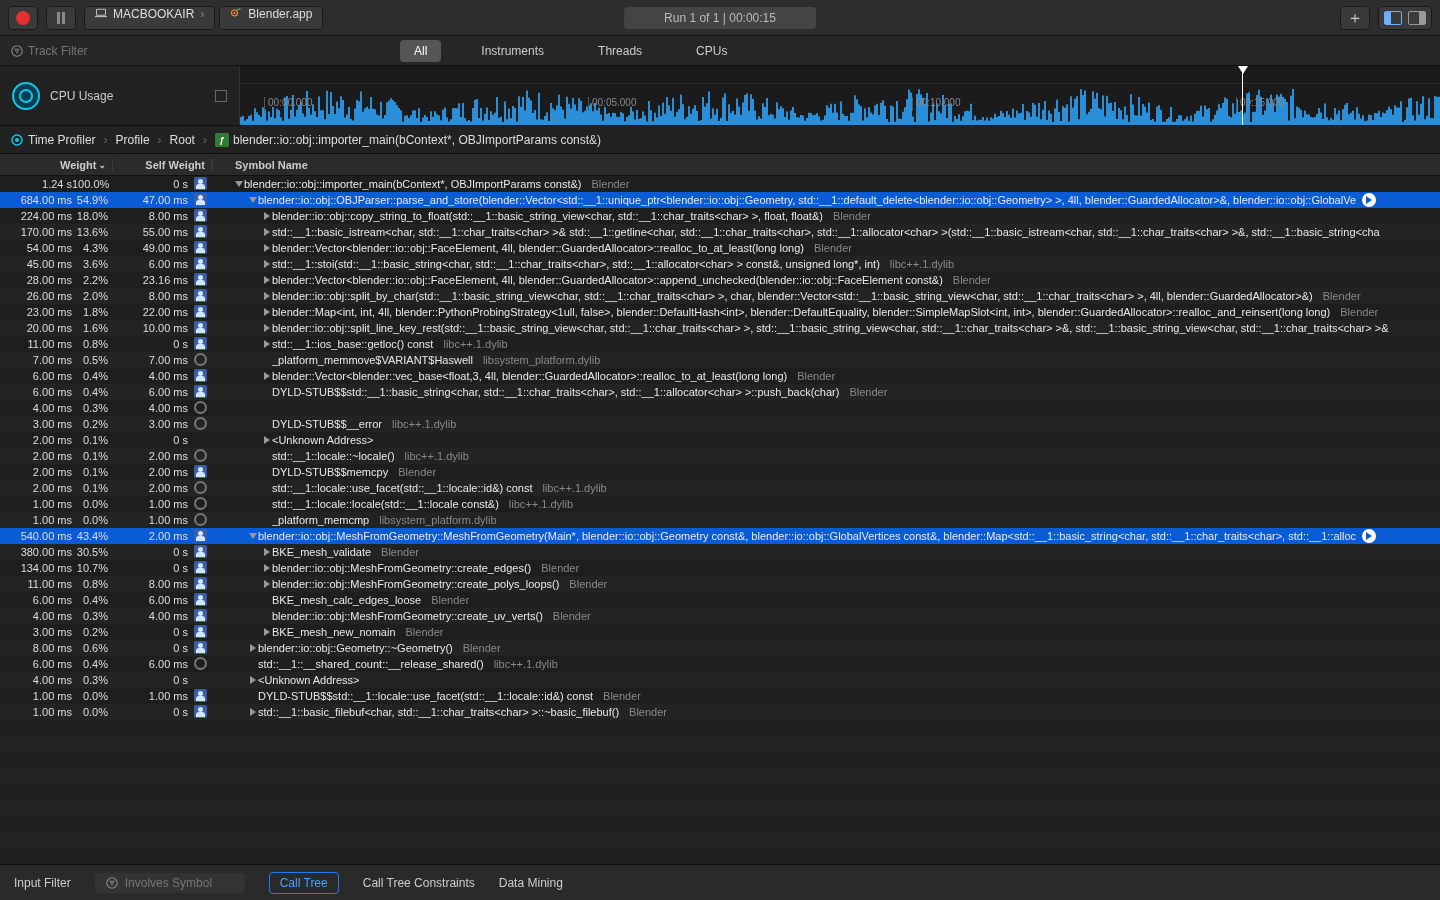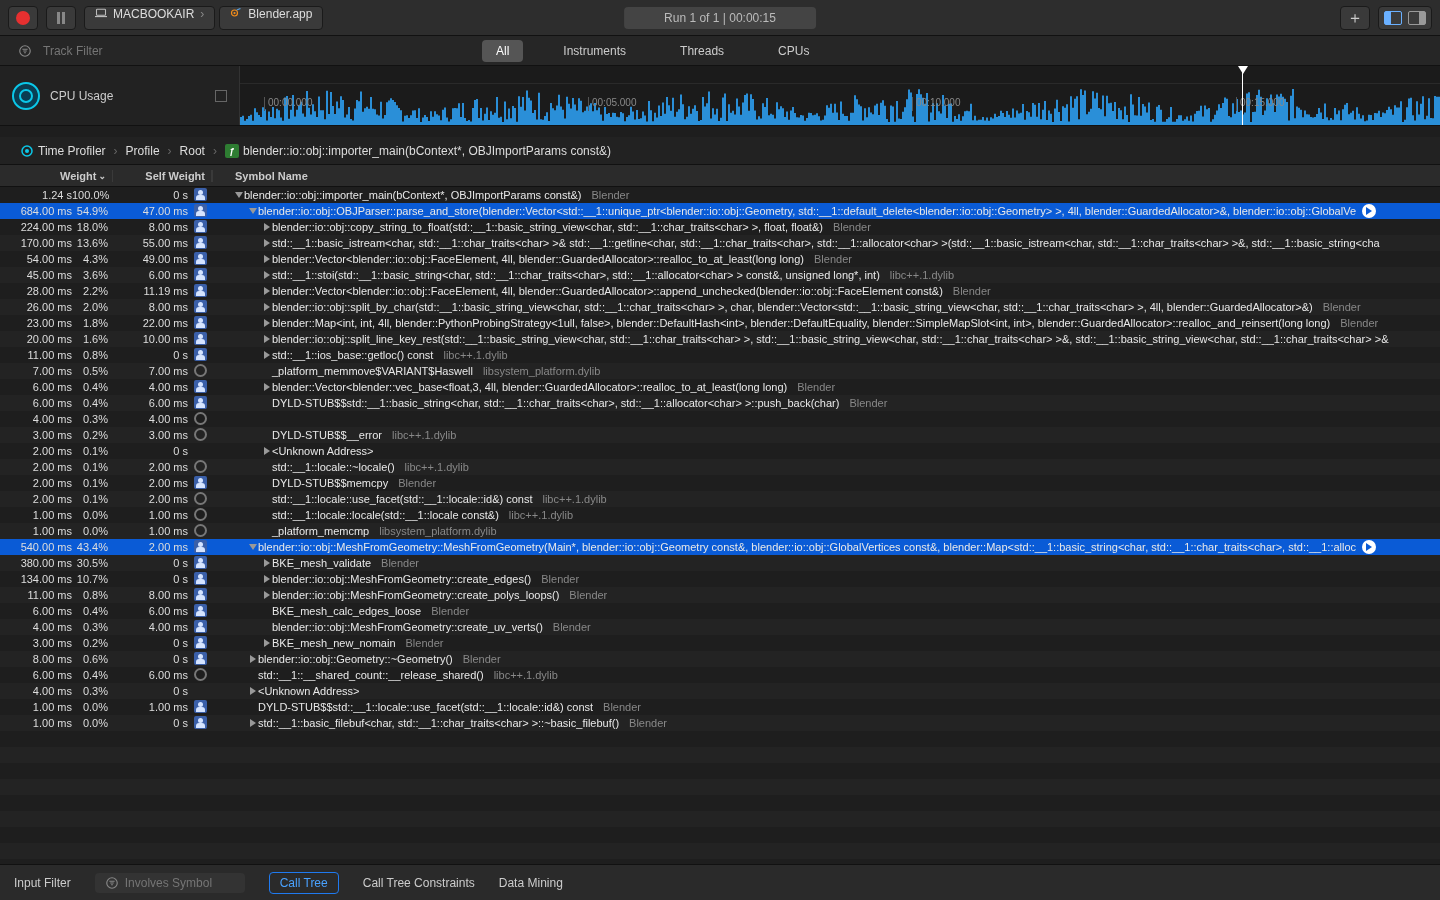--- a/index.html
+++ b/index.html
@@ -8,38 +8,38 @@
 .tb-btn { height: 24px; min-width: 30px; background: #3a3a3a; border: 1px solid #1a1a1a; border-radius: 4px; display: flex; align-items: center; justify-content: center; padding: 0 6px; color: #ccc; }
 .tb-record { width: 14px; height: 14px; border-radius: 50%; background: #e63030; display:inline-block;}
 .tb-pause { display:flex; gap:2px;}
 .tb-pause span{width:3px;height:12px;background:#888;}
 .crumbs { display: flex; align-items: center; gap: 4px; }
 .crumb { background: #3a3a3a; border: 1px solid #1a1a1a; border-radius: 4px; height: 24px; padding: 0 10px; display: flex; gap: 6px; font-size: 12px; color: #ddd;}
 .crumb svg{width:12px;height:12px;}
 .run-pill { position:absolute; left:50%; transform:translateX(-50%); background:#444; color:#bbb; border-radius:4px; height:22px; padding:0 40px; line-height:22px; font-size:12px;}
 .tb-right { margin-left:auto; display:flex; gap:8px;}
 .filter-bar { height: 30px; background: #262626; display:flex; align-items:center; border-bottom:1px solid #111; }
-.track-filter { display:flex; align-items:center; gap:11px; padding:0 18px; width:482px;}
+.track-filter { display:flex; align-items:center; gap:4px; padding:0 10px; width:400px;}
 .track-filter input{ background:transparent; border:none; color:#aaa; font-size:12px; outline:none; width:300px;}
 .seg { display:flex; gap:0; margin-left:0;}
 .seg .s{ padding:4px 14px; background:#2f2f2f; color:#ccc; border-radius:4px; margin-right:26px; font-size:12px; cursor:pointer;}
 .seg .s.active{ background:#555; color:#fff;}
 .seg .s.plain{ background:transparent; }
 .timeline-area { display:flex; height:60px; background:#1b1b1b; border-bottom:1px solid #111;}
 .track-header { width:240px; background:#222; display:flex; align-items:center; gap:10px; padding:0 12px; border-right:1px solid #333;}
 .track-icon{ width:28px;height:28px;border-radius:50%; background:#0a3d52; border:2px solid #0bc7e8; display:flex;align-items:center;justify-content:center;}
 .track-icon .inner{width:14px;height:14px;border:2px solid #0bc7e8;border-radius:50%;}
 .ruler-wave{ flex:1; position:relative; overflow:hidden;}
 .ruler{ height:18px; position:relative; background:#1b1b1b; border-bottom:1px solid #2a2a2a; font-size:10px; color:#888;}
 .ruler .tick{ position:absolute; top:2px;margin-top:29px; }
 .ruler .maj{ border-left:1px solid #555; height:14px; padding-left:3px;}
 svg.wave{ width:100%; height:42px; display:block;}
 .playhead{ position:absolute; top:0; bottom:0; width:1px; background:#fff; }
 .playhead::before{content:''; position:absolute; top:0; left:-4px; width:0;height:0;border-left:5px solid transparent;border-right:5px solid transparent;border-top:8px solid #fff;}
-.breadcrumb2 { height:28px; background:#222; display:flex; align-items:center; padding:0 16px; gap:4px; border-bottom:1px solid #111; font-size:12px;margin-top:11px;}
+.breadcrumb2 { height:28px; background:#222; display:flex; align-items:center; padding:0 6px; gap:4px; border-bottom:1px solid #111; font-size:12px;}
 .breadcrumb2 .bc{ display:flex; align-items:center; gap:4px; color:#ddd; padding:0 4px;}
 .breadcrumb2 .sep{ color:#666; }
 .bc .ico{width:14px;height:14px;display:inline-block;}
 .col-headers{ height:22px; background:#2b2b2b; display:flex; align-items:center; border-bottom:1px solid #111; font-size:11px; color:#ccc; font-weight:600;}
 .ch-weight{ width:112px; text-align:right; padding-right:6px; display:flex; justify-content:flex-end; align-items:center; gap:2px;}
 .ch-self{ width:100px; text-align:right; padding-right:6px; border-left:1px solid #3a3a3a; border-right:1px solid #3a3a3a;}
 .ch-sym{ padding-left:22px; border-left:1px solid #3a3a3a;}
 .tree{ height: 688px; overflow:auto; background:#1e1e1e;}
 .row{ height:16px; display:flex; align-items:center; font-size:11px; white-space:nowrap;}
 .row:nth-child(even){ background:#232323;}
@@ -253,21 +253,21 @@
       <div class="c-focus"></div>
       <div class="c-sym" style="padding-left:36px">
         <span class="disc"></span>
         <span class="sym">std::__1::stoi(std::__1::basic_string&lt;char, std::__1::char_traits&lt;char&gt;, std::__1::allocator&lt;char&gt; &gt; const&amp;, unsigned long*, int)</span>
         <span class="lib">libc++.1.dylib</span>
       </div>
     </div>
     <div class="row">
       <div class="c-weight">28.00 ms</div>
       <div class="c-pct">2.2%</div>
-      <div class="c-self">11.19 ms</div>
+      <div class="c-self">23.16 ms</div>
       <div class="c-ann"><span class="person"></span></div>
       <div class="c-focus"></div>
       <div class="c-sym" style="padding-left:36px">
         <span class="disc"></span>
         <span class="sym">blender::Vector&lt;blender::io::obj::FaceElement, 4ll, blender::GuardedAllocator&gt;::append_unchecked(blender::io::obj::FaceElement const&amp;)</span>
         <span class="lib">Blender</span>
       </div>
     </div>
     <div class="row">
       <div class="c-weight">26.00 ms</div>

